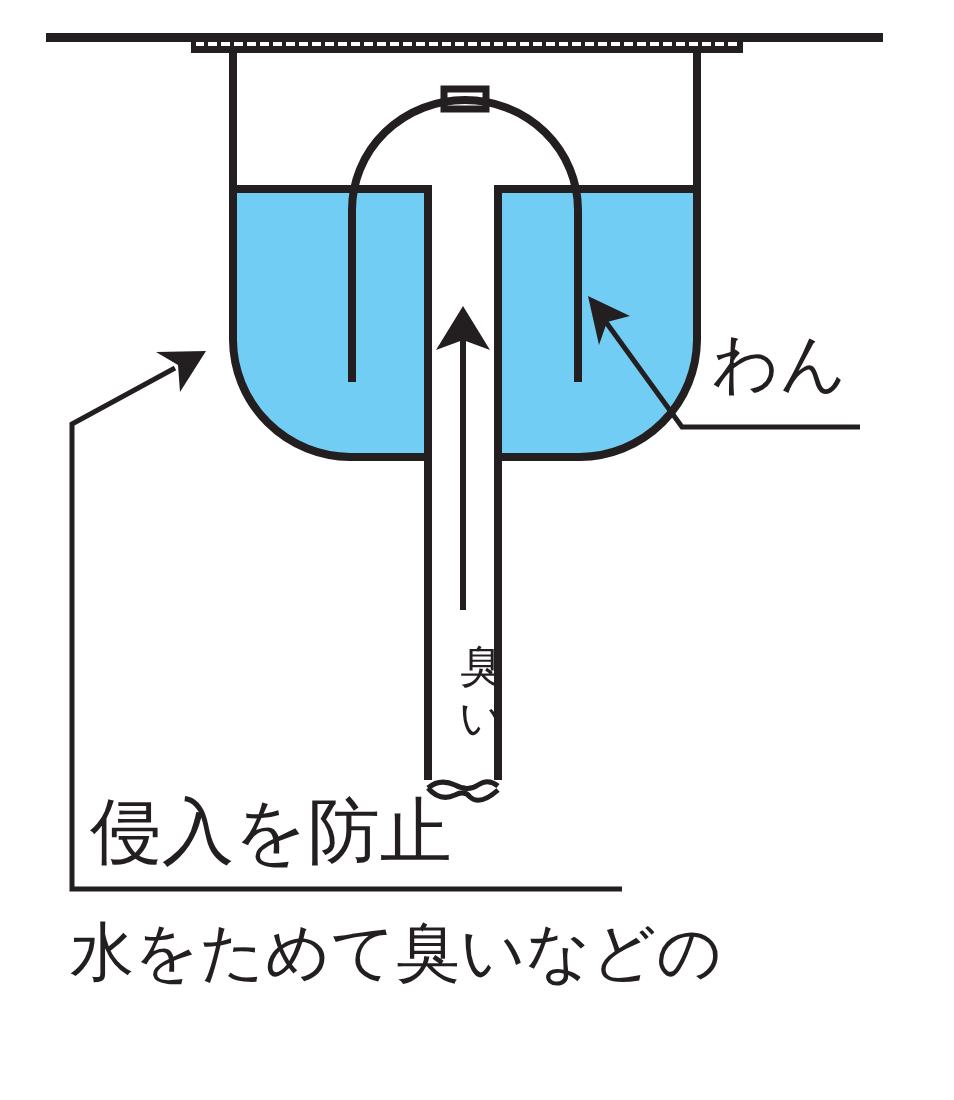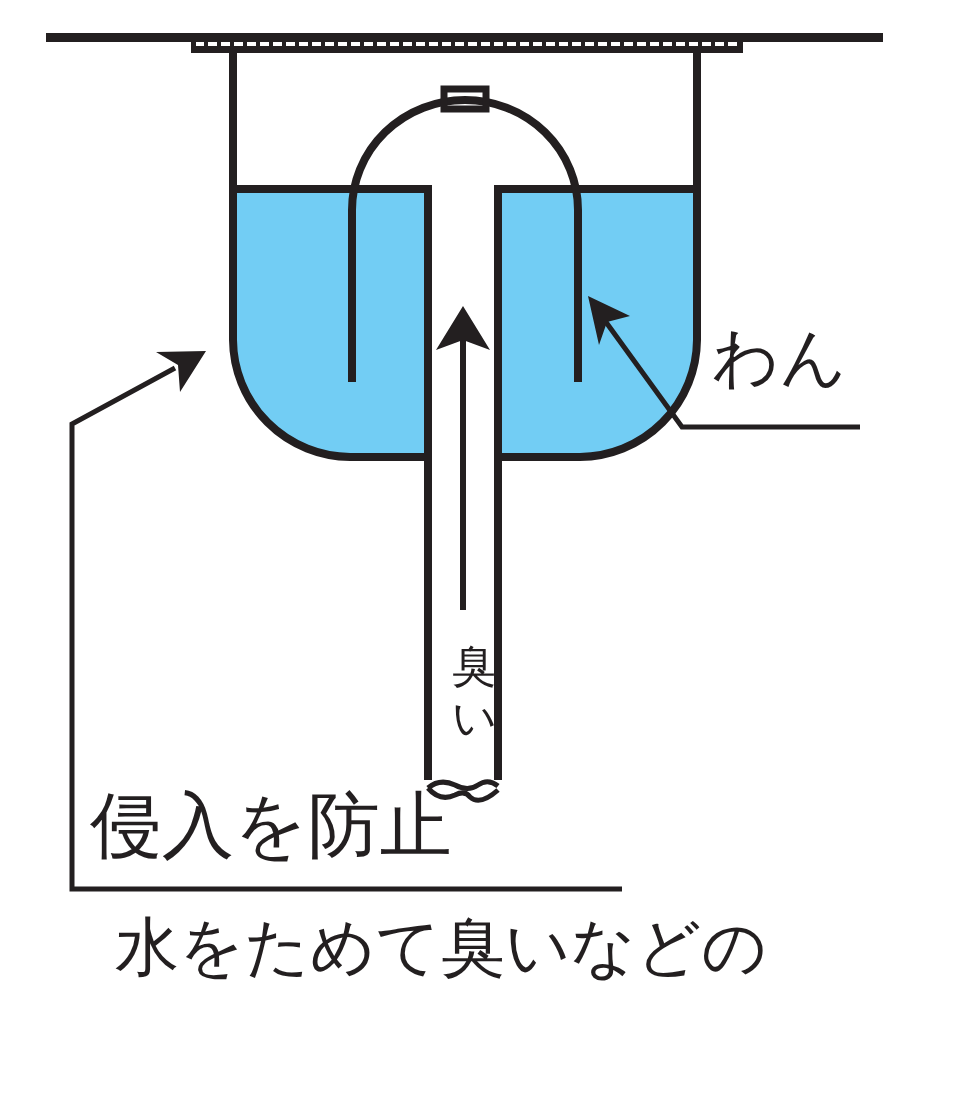--- a/index.html
+++ b/index.html
@@ -1,24 +1,24 @@
 <!DOCTYPE html>
 <html><head>
 <meta charset="utf-8">
 <style>
   html, body { margin: 0; padding: 0; background: #ffffff; }
   body { width: 954px; height: 1100px; overflow: hidden; }
   #diagram { position: absolute; left: 0; top: 0; width: 954px; height: 1100px; }
   .stroke { fill: none; stroke: #231f20; stroke-width: 8; stroke-linejoin: miter; }
   .thin { fill: none; stroke: #231f20; stroke-width: 5; }
-  .label { position: absolute; color: #231f20; font-family: Liberation Mono, monospace; white-space: nowrap; line-height: 1; }
+  .label { position: absolute; color: #231f20; font-family: Liberation Sans, sans-serif; white-space: nowrap; line-height: 1; }
   .lbl-wan { left: 712px; top: 330px; font-size: 66px; font-weight: 300; }
   .lbl-trap { left: 90px; top: 795px; font-size: 72px; }
-  .lbl-desc { left: 70px; top: 910px; font-size: 64px; font-weight: 300; line-height: 84px; margin-left: 45px; }
-  .lbl-smell { position: absolute; left: 452px; top: 640px; font-size: 44px; width: 68px; text-align: left; line-height: 52px; font-family: "DejaVu Sans", sans-serif; color: #231f20; white-space: normal; }
+  .lbl-desc { left: 70px; top: 910px; font-size: 64px; font-weight: 300; line-height: 84px; }
+  .lbl-smell { position: absolute; left: 436px; top: 640px; font-size: 44px; width: 68px; text-align: right; line-height: 52px; font-family: "DejaVu Sans", sans-serif; color: #231f20; white-space: normal; }
 </style>
 </head>
 <body>
 
 <svg id="diagram" viewBox="0 0 954 1100" xmlns="http://www.w3.org/2000/svg">
 
   <rect x="46" y="33" width="837" height="9" fill="#231f20"></rect>
 
   <g>
     <rect x="191" y="40" width="552" height="13" fill="#231f20"></rect>

